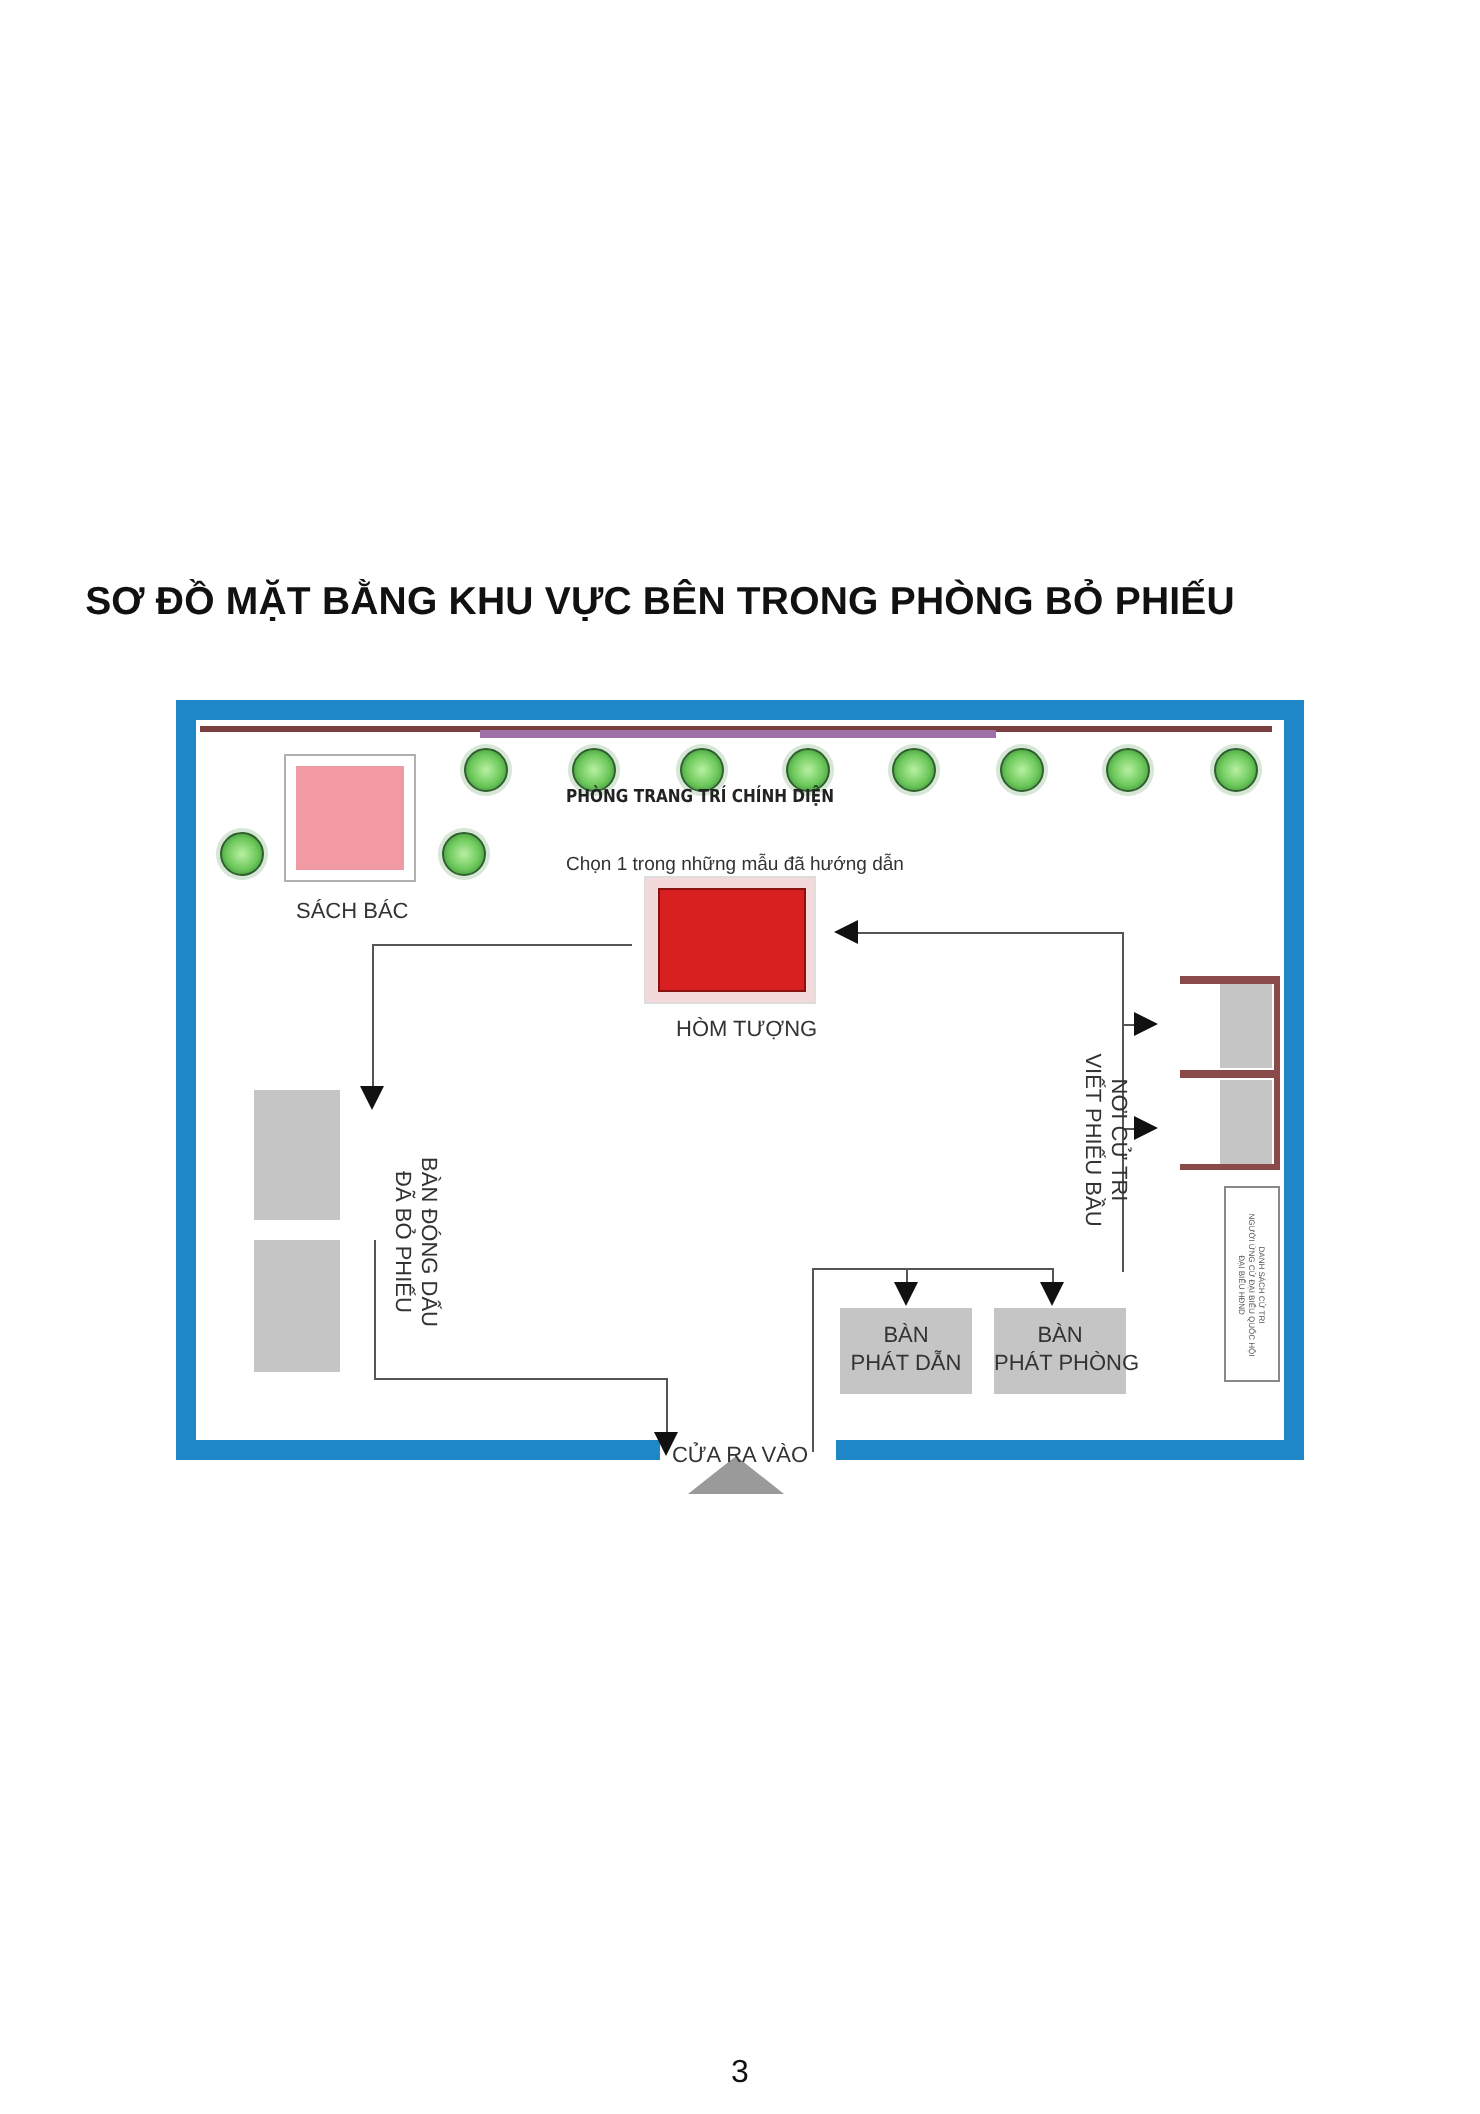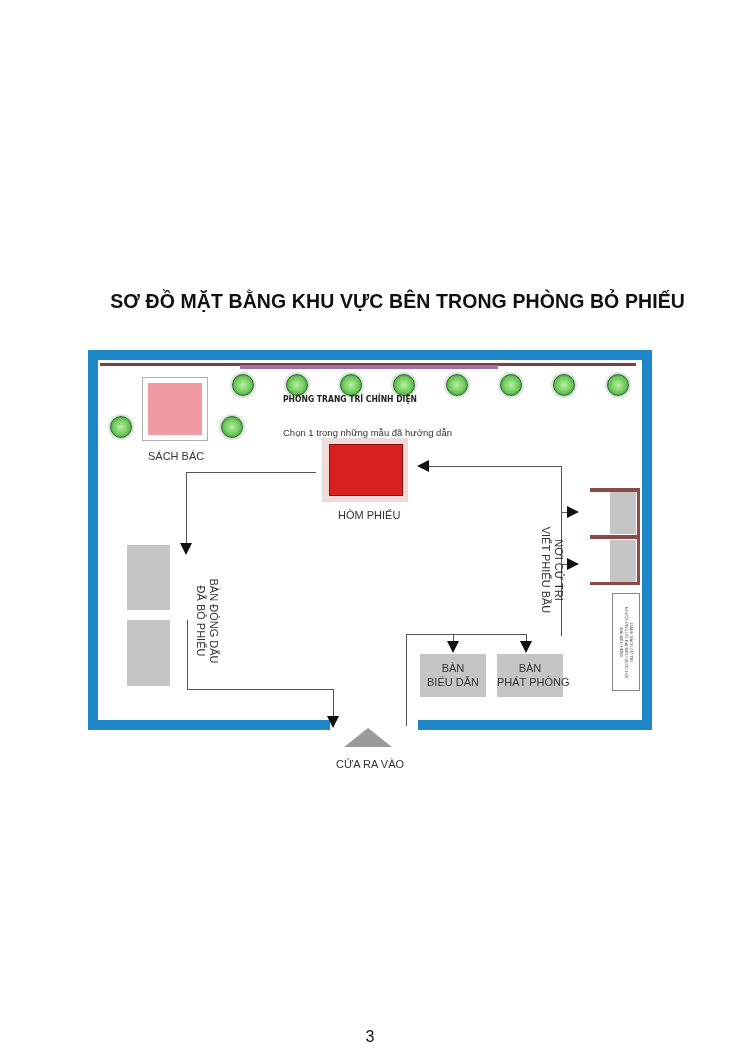--- a/index.html
+++ b/index.html
@@ -1,19 +1,19 @@
 <!DOCTYPE html>
 <html><head>
 <meta charset="utf-8">
 <style>
   html, body { margin:0; padding:0; }
   body { width:740px; height:1057px; background:#ffffff; position:relative; overflow:hidden;
          font-family:"Liberation Sans", sans-serif; color:#222; }
   .abs { position:absolute; }
-  .title { left:0; top:290px; width:660px; text-align:right; font-weight:bold; font-size:19.5px; color:#111; letter-spacing:0.1px;margin-left:25px; }
+  .title { left:0; top:290px; width:660px; text-align:center; font-weight:bold; font-size:19.5px; color:#111; letter-spacing:0.1px; }
   .room-top { left:88px; top:350px; width:564px; height:10px; background:#1e87c8; }
   .room-left { left:88px; top:350px; width:10px; height:380px; background:#1e87c8; }
   .room-right { left:642px; top:350px; width:10px; height:380px; background:#1e87c8; }
   .room-bottom-l { left:88px; top:720px; width:242px; height:10px; background:#1e87c8; }
   .room-bottom-r { left:418px; top:720px; width:234px; height:10px; background:#1e87c8; }
   .wall-line { left:100px; top:363px; width:536px; height:3px; background:#7a3e3e; }
   .decor-bar { left:240px; top:365px; width:258px; height:4px; background:#a070a8; }
   .plant { width:20px; height:20px; border-radius:50%;
            background:radial-gradient(circle,#b9f0a3 0%,#6cc85a 55%,#2d7a30 100%);
            border:1px solid #2f5f2f; box-shadow:0 0 0 2px rgba(90,160,90,0.25); }
@@ -63,21 +63,21 @@
 
 <div class="abs statue-frame"></div>
 <div class="abs statue"></div>
 <div class="abs lbl" style="left:148px;top:450px">SÁCH BÁC</div>
 
 <div class="abs decor-title">PHÒNG TRANG TRÍ CHÍNH DIỆN</div>
 <div class="abs lbl decor-sub">Chọn 1 trong những mẫu đã hướng dẫn</div>
 
 <div class="abs ballot-frame"></div>
 <div class="abs ballot"></div>
-<div class="abs lbl" style="left:338px;top:509px">HÒM PHIẾU</div>
+<div class="abs lbl" style="left:338px;top:509px">HÒM TƯỢNG</div>
 
 <div class="abs line" style="left:186px;top:472px;width:130px;height:1px"></div>
 <div class="abs line" style="left:186px;top:472px;width:1px;height:72px"></div>
 <div class="abs arrow-down" style="left:180px;top:543px"></div>
 
 <div class="abs grey-box" style="left:127px;top:545px;width:43px;height:65px"></div>
 <div class="abs grey-box" style="left:127px;top:620px;width:43px;height:66px"></div>
 <div class="abs vtext" style="left:146px;top:607px;width:120px;height:28px">
   <div>BÀN ĐÓNG DẤU</div>
   <div>ĐÃ BỎ PHIẾU</div>
@@ -98,21 +98,21 @@
 <div class="abs line" style="left:428px;top:466px;width:134px;height:1px"></div>
 <div class="abs arrow-left" style="left:417px;top:460px"></div>
 <div class="abs line" style="left:561px;top:512px;width:8px;height:1px"></div>
 <div class="abs arrow-right" style="left:567px;top:506px"></div>
 <div class="abs line" style="left:561px;top:564px;width:8px;height:1px"></div>
 <div class="abs arrow-right" style="left:567px;top:558px"></div>
 
 <div class="abs grey-box" style="left:420px;top:654px;width:66px;height:43px"></div>
 <div class="abs lbl" style="left:420px;top:661px;width:66px;text-align:center;line-height:14px">
   <div>BÀN</div>
-  <div>BIỂU DẪN</div>
+  <div>PHÁT DẪN</div>
 </div>
 <div class="abs grey-box" style="left:497px;top:654px;width:66px;height:43px"></div>
 <div class="abs lbl" style="left:497px;top:661px;width:66px;text-align:center;line-height:14px">
   <div>BÀN</div>
   <div>PHÁT PHÒNG</div>
 </div>
 
 <div class="abs vtext" style="left:496px;top:556px;width:110px;height:28px">
   <div>NƠI CỬ TRI</div>
   <div>VIẾT PHIẾU BẦU</div>
@@ -126,15 +126,15 @@
 <div class="abs booth-bar" style="left:637px;top:488px;width:3px;height:97px"></div>
 
 <div class="abs list-box"></div>
 <div class="abs list-text">
   <div>DANH SÁCH CỬ TRI</div>
   <div>NGƯỜI ỨNG CỬ ĐẠI BIỂU QUỐC HỘI</div>
   <div>ĐẠI BIỂU HĐND</div>
 </div>
 
 <div class="abs door"></div>
-<div class="abs lbl" style="left:334px;top:758px;width:72px;text-align:center">CỬA RA VÀO</div>
+<div class="abs lbl" style="left:334px;top:722px;width:72px;text-align:center">CỬA RA VÀO</div>
 
 <div class="abs page-num">3</div>
 
 </body></html>

